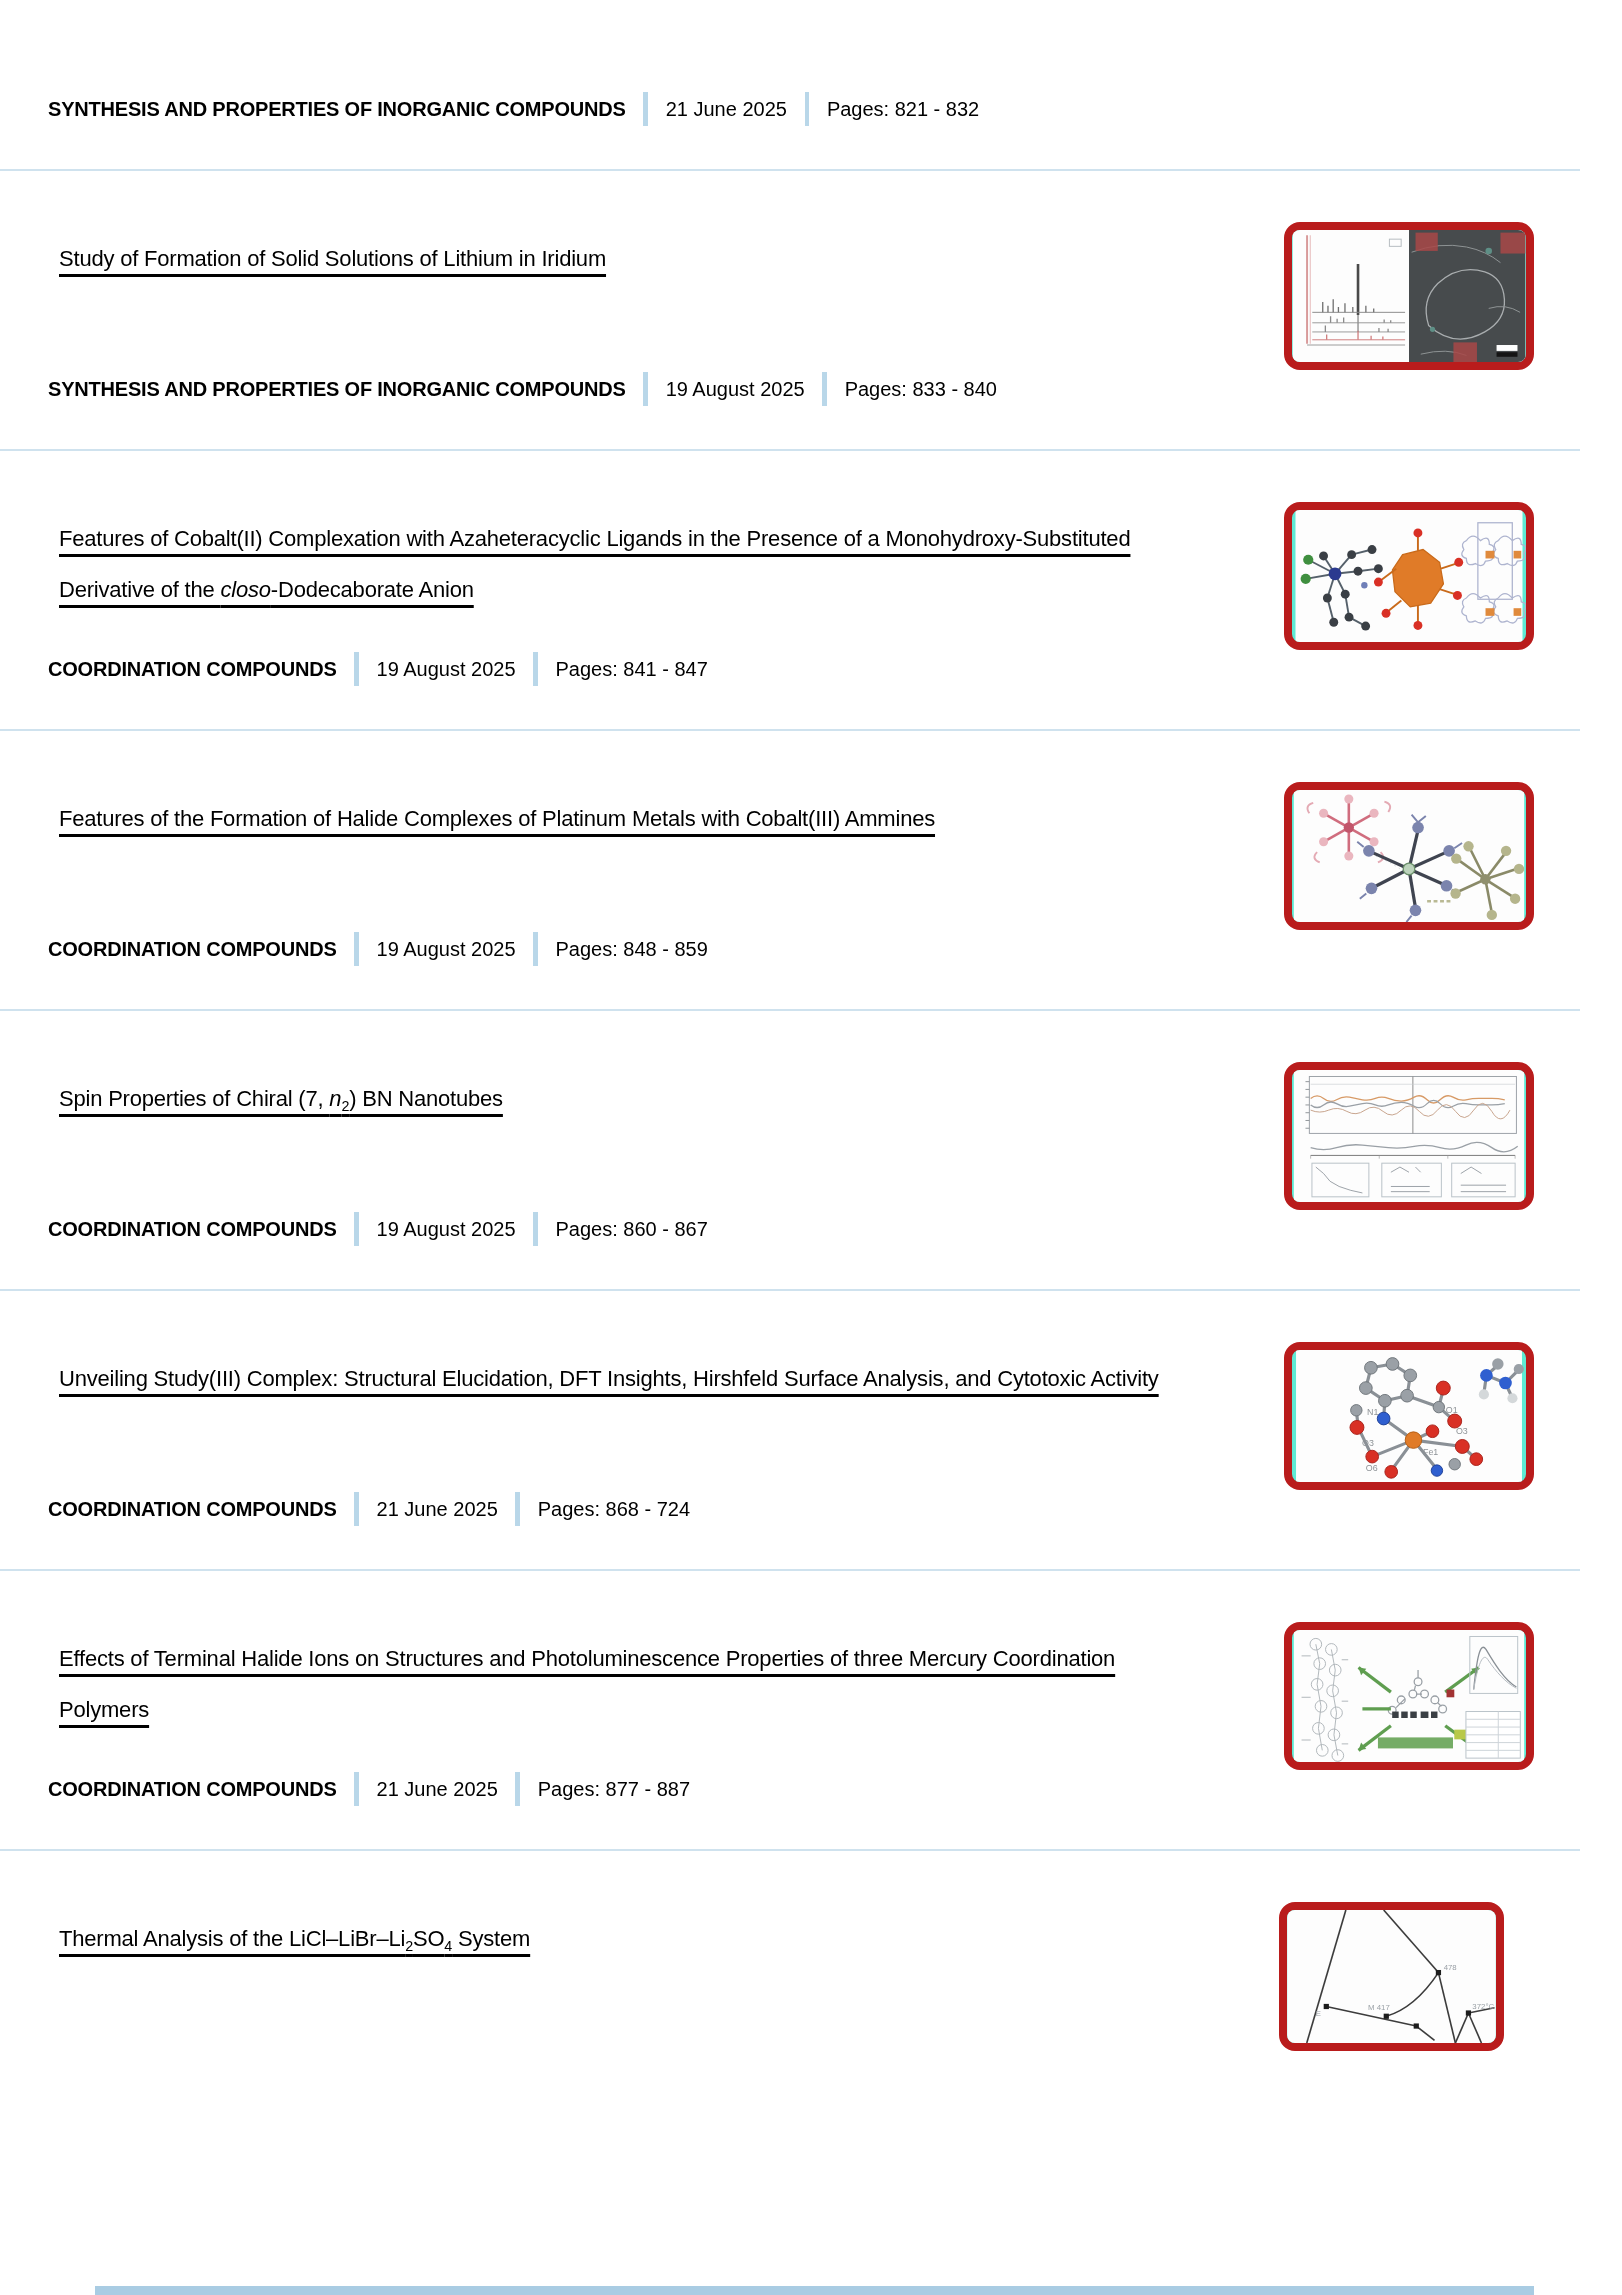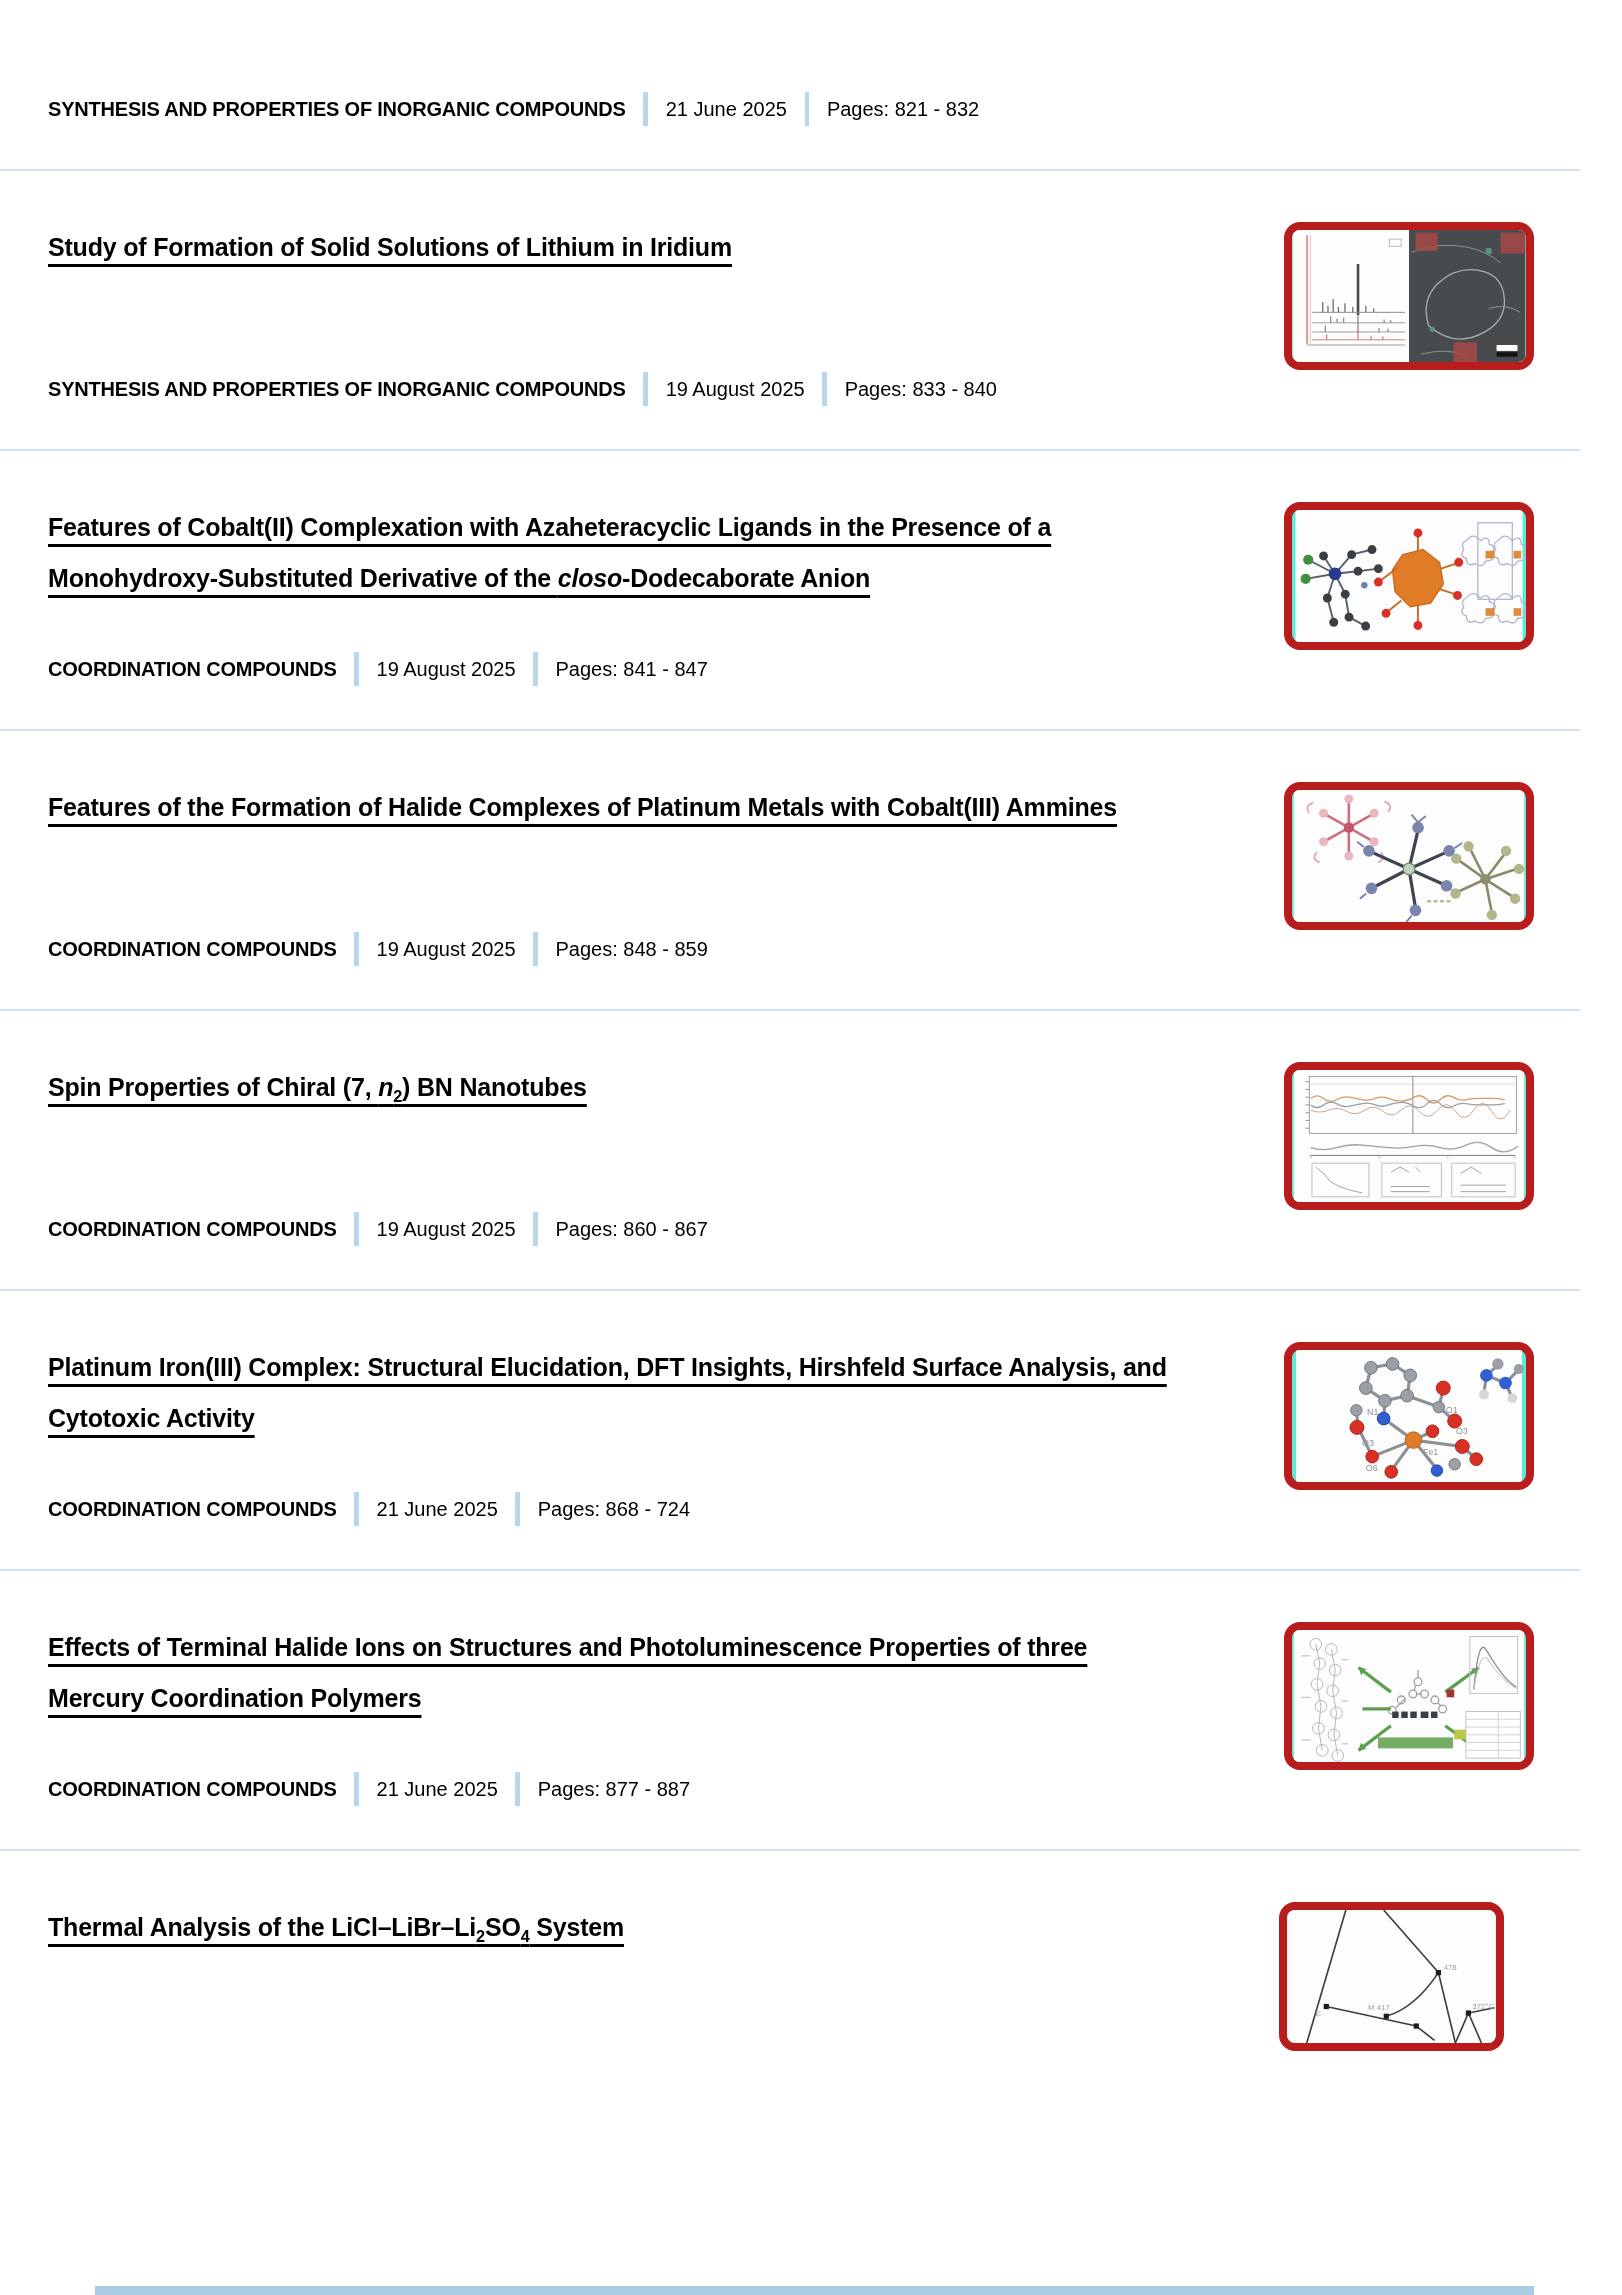--- a/index.html
+++ b/index.html
@@ -11,21 +11,21 @@
   
   .meta-row{display:flex;align-items:center;height:38px;}
   .m-section{font-size:20px;font-weight:700;letter-spacing:-0.2px;white-space:nowrap;}
   .m-sep{width:4.6px;height:34px;background:#b9d7e9;margin:0 17.7px;flex:0 0 auto;}
   .m-date,.m-pages{font-size:20px;white-space:nowrap;}
   
   .divider{height:2px;background:#cfe2ee;margin:41px -46px 51px -52px;}
   
   .entry{display:flex;align-items:flex-start;min-height:135px;}
   .entry-text{flex:1 1 auto;padding-right:46px;}
-  h3.title{margin:0;font-size:25px;font-weight:700;line-height:51px;letter-spacing:-0.2px;max-width:1126px;}
+  h3.title{margin:11px;font-size:22px;font-weight:400;line-height:51px;letter-spacing:-0.2px;max-width:1126px;}
   h3.title a{
     color:#000;text-decoration:underline;text-decoration-thickness:3.3px;
     text-underline-offset:7.9px;text-decoration-color:#000;cursor:pointer;
   }
   h3.title sub{font-size:65%;line-height:0;}
   
   .thumb{
     flex:0 0 234px;width:234px;height:132px;border:8px solid #b91c1c;border-radius:16px;
     overflow:hidden;background:#5eead4;display:block;
   }
@@ -343,21 +343,21 @@
       <span class="m-pages">Pages: 860 - 867</span>
     </div>
   </div>
 
   <div class="divider"></div>
 
   <div class="block">
     <div class="entry">
       <div class="entry-text">
         <h3 class="title">
-          <a>Platinum Iron(III) Complex: Structural Elucidation, DFT Insights, Hirshfeld Surface Analysis, and Cytotoxic Activity</a>
+          <a>Unveiling Study(III) Complex: Structural Elucidation, DFT Insights, Hirshfeld Surface Analysis, and Cytotoxic Activity</a>
         </h3>
       </div>
       <a class="thumb">
         <svg viewBox="0 0 356 208">
           <rect x="0" y="0" width="356" height="208" fill="#fdfdfd"></rect>
           <g stroke="#8a9096" stroke-width="5" stroke-linecap="round">
             <line x1="118" y1="28" x2="152" y2="22"></line>
               <line x1="152" y1="22" x2="180" y2="40"></line>
             <line x1="180" y1="40" x2="175" y2="72"></line>
               <line x1="175" y1="72" x2="140" y2="80"></line>

